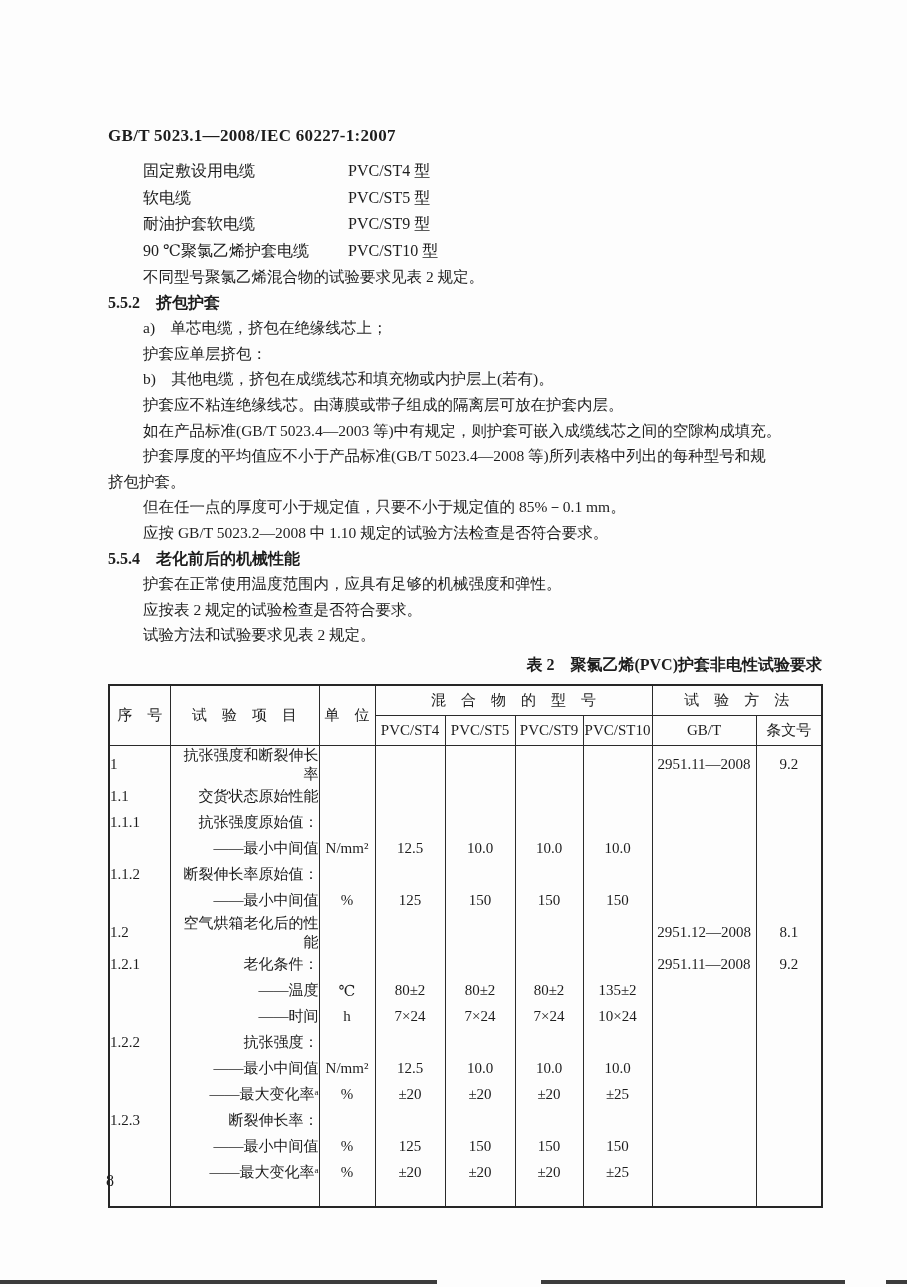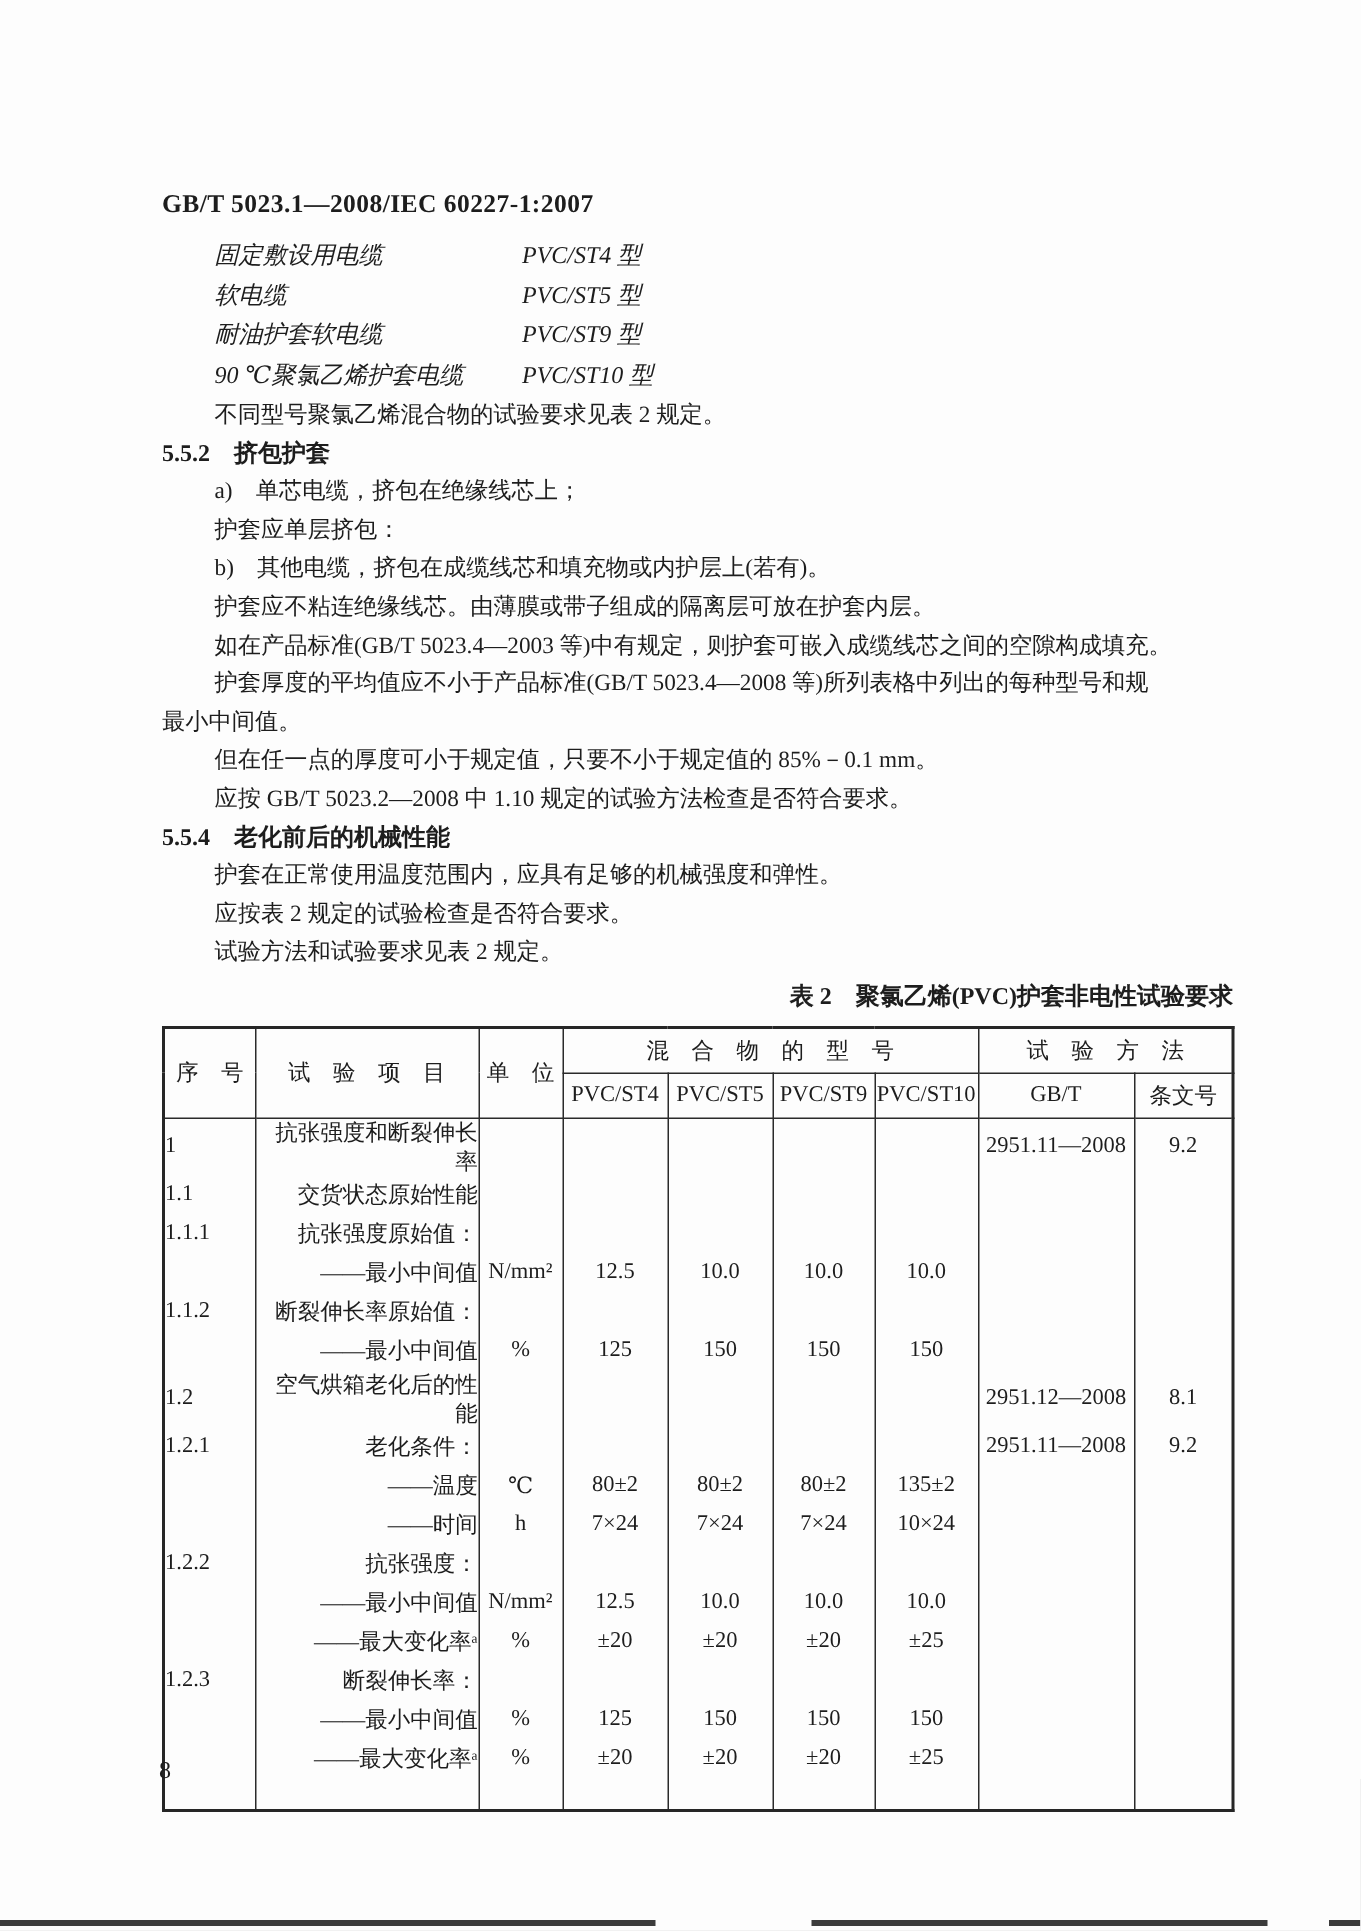--- a/index.html
+++ b/index.html
@@ -3,21 +3,21 @@
 <meta charset="utf-8">
 <style>
   html,body{margin:0;padding:0;background:#e8e8e8;}
   .page{
     position:relative;width:907px;height:1287px;background:#fdfdfd;
     font-family:"Liberation Serif","DejaVu Serif",serif;color:#1d1d1d;
     overflow:hidden;margin:0 auto;
   }
   .content{position:absolute;left:108px;top:88px;width:714px;margin-top:38px;}
   .doc-header{font-size:17px;font-weight:bold;letter-spacing:.3px;margin-bottom:12px;white-space:nowrap;}
-  .type-list{padding-left:35px;font-style:italic;}
+  .type-list{padding-left:35px;}
   .type-row{line-height:26.5px;font-size:16px;white-space:nowrap;}
   .type-label{display:inline-block;width:205px;}
   .sec-line{font-size:15.5px;line-height:25.6px;white-space:nowrap;}
   .ind-first{padding-left:35px;}
   .ind-list{padding-left:35px;}
   .ind-none{padding-left:0;}
   .sec-heading{font-weight:bold;font-size:16px;line-height:25.6px;white-space:nowrap;}
   .sec-num{margin-right:16px;}
   .table-title{text-align:right;font-weight:bold;font-size:16px;line-height:24px;margin:5px 0 7px 0;}
   table.req{border-collapse:collapse;width:714px;table-layout:fixed;border:2px solid #262626;}
@@ -53,21 +53,21 @@
     <div class="sec-line ind-first">不同型号聚氯乙烯混合物的试验要求见表 2 规定。</div>
 
     <div>
         <div class="sec-heading"><span class="sec-num">5.5.2</span><span class="sec-title">挤包护套</span></div>
         <div class="sec-line ind-list">a)　单芯电缆，挤包在绝缘线芯上；</div>
         <div class="sec-line ind-first">护套应单层挤包：</div>
         <div class="sec-line ind-list">b)　其他电缆，挤包在成缆线芯和填充物或内护层上(若有)。</div>
         <div class="sec-line ind-first">护套应不粘连绝缘线芯。由薄膜或带子组成的隔离层可放在护套内层。</div>
         <div class="sec-line ind-first">如在产品标准(GB/T 5023.4—2003 等)中有规定，则护套可嵌入成缆线芯之间的空隙构成填充。</div>
         <div class="sec-line ind-first">护套厚度的平均值应不小于产品标准(GB/T 5023.4—2008 等)所列表格中列出的每种型号和规</div>
-        <div class="sec-line ind-none">最小中间值。</div>
+        <div class="sec-line ind-none">挤包护套。</div>
         <div class="sec-line ind-first">但在任一点的厚度可小于规定值，只要不小于规定值的 85%－0.1 mm。</div>
         <div class="sec-line ind-first">应按 GB/T 5023.2—2008 中 1.10 规定的试验方法检查是否符合要求。</div>
         <div class="sec-heading"><span class="sec-num">5.5.4</span><span class="sec-title">老化前后的机械性能</span></div>
         <div class="sec-line ind-first">护套在正常使用温度范围内，应具有足够的机械强度和弹性。</div>
         <div class="sec-line ind-first">应按表 2 规定的试验检查是否符合要求。</div>
         <div class="sec-line ind-first">试验方法和试验要求见表 2 规定。</div>
       </div>
 
     <div class="table-title">表 2　聚氯乙烯(PVC)护套非电性试验要求</div>
 

